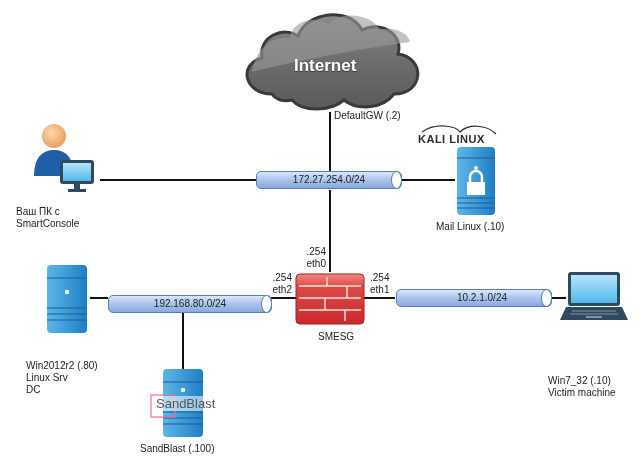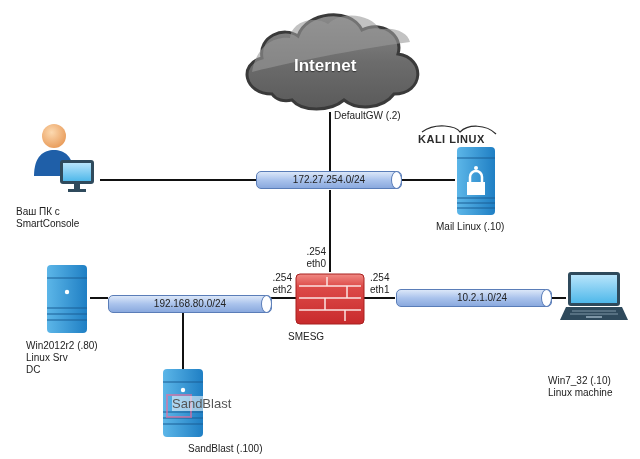--- a/index.html
+++ b/index.html
@@ -132,39 +132,39 @@
       <line x1="4" y1="13" x2="66" y2="13"></line>
       <line x1="4" y1="25" x2="66" y2="25"></line>
       <line x1="4" y1="37" x2="66" y2="37"></line>
       <line x1="32" y1="4" x2="32" y2="13"></line>
       <line x1="52" y1="13" x2="52" y2="25"></line>
       <line x1="30" y1="25" x2="30" y2="37"></line>
       <line x1="50" y1="37" x2="50" y2="48"></line>
     </g>
   </svg>
 </div>
-<div class="lbl" style="left:288px;top:331px;width:60px;">SMESG</div>
+<div class="lbl" style="left:318px;top:331px;width:60px;">SMESG</div>
 
 <div class="abs" style="left:46px;top:264px;width:42px;height:70px;">
   <svg width="42" height="70" viewBox="0 0 42 70">
     <defs>
         <linearGradient id="srv2" x1="0" y1="0" x2="1" y2="0">
           <stop offset="0" stop-color="#5cb6e8"></stop>
           <stop offset="1" stop-color="#1f7fc4"></stop>
         </linearGradient>
       </defs>
     <rect x="1" y="1" width="40" height="68" rx="4" fill="url(#srv2)"></rect>
     <line x1="1" y1="14" x2="41" y2="14" stroke="#1a5f96"></line>
     <line x1="1" y1="44" x2="41" y2="44" stroke="#1a5f96"></line>
     <line x1="1" y1="50" x2="41" y2="50" stroke="#1a5f96"></line>
     <line x1="1" y1="56" x2="41" y2="56" stroke="#1a5f96"></line>
     <circle cx="21" cy="28" r="2.2" fill="#fff"></circle>
   </svg>
 </div>
-<div class="lbl" style="left:26px;top:340px;width:84px;">
+<div class="lbl" style="left:26px;top:360px;width:84px;">
   <div>Win2012r2 (.80)</div>
   <div>Linux Srv</div>
   <div>DC</div>
 </div>
 
 <div class="bus" style="left:108px;top:295px;width:164px;">
   <span>192.168.80.0/24</span>
   <span class="cap"></span>
 </div>
 
@@ -177,25 +177,25 @@
         </linearGradient>
       </defs>
     <rect x="1" y="1" width="40" height="68" rx="4" fill="url(#srv3)"></rect>
     <line x1="1" y1="14" x2="41" y2="14" stroke="#1a5f96"></line>
     <line x1="1" y1="44" x2="41" y2="44" stroke="#1a5f96"></line>
     <line x1="1" y1="50" x2="41" y2="50" stroke="#1a5f96"></line>
     <line x1="1" y1="56" x2="41" y2="56" stroke="#1a5f96"></line>
     <circle cx="21" cy="22" r="2.2" fill="#fff"></circle>
   </svg>
 </div>
-<div class="abs" style="left:164px;top:390px;width:72px;height:30px;">
+<div class="abs" style="left:148px;top:390px;width:72px;height:30px;">
   <div style="position:absolute;left:2px;top:4px;width:22px;height:20px;border:2px solid #f06b9a;opacity:0.6;"></div>
   <div style="position:absolute;left:8px;top:6px;font-size:13px;color:#555;background:rgba(255,255,255,0.55);">SandBlast</div>
 </div>
-<div class="lbl" style="left:140px;top:443px;width:90px;margin-left:48px;">SandBlast (.100)</div>
+<div class="lbl" style="left:140px;top:443px;width:90px;">SandBlast (.100)</div>
 
 <div class="bus" style="left:396px;top:289px;width:156px;padding-left:16px;">
   <span>10.2.1.0/24</span>
   <span class="cap"></span>
 </div>
 
 <div class="abs" style="left:558px;top:270px;width:72px;height:54px;">
   <svg width="72" height="54" viewBox="0 0 72 54">
     <defs>
         <linearGradient id="lscr" x1="0" y1="0" x2="0" y2="1">
@@ -206,14 +206,14 @@
     <rect x="10" y="2" width="52" height="34" rx="3" fill="#2f4a5c"></rect>
     <rect x="13" y="5" width="46" height="28" fill="url(#lscr)"></rect>
     <path d="M8 37 L64 37 L70 50 L2 50 Z" fill="#2f4a5c"></path>
     <line x1="14" y1="41" x2="58" y2="41" stroke="#7e96a6" stroke-width="1"></line>
     <line x1="12" y1="44" x2="60" y2="44" stroke="#7e96a6" stroke-width="1"></line>
     <rect x="28" y="46" width="16" height="2" fill="#7e96a6"></rect>
   </svg>
 </div>
 <div class="lbl" style="left:548px;top:331px;width:90px;margin-top:44px;">
   <div>Win7_32 (.10)</div>
-  <div>Linux machine</div>
+  <div>Victim machine</div>
 </div>
 
 </body></html>

